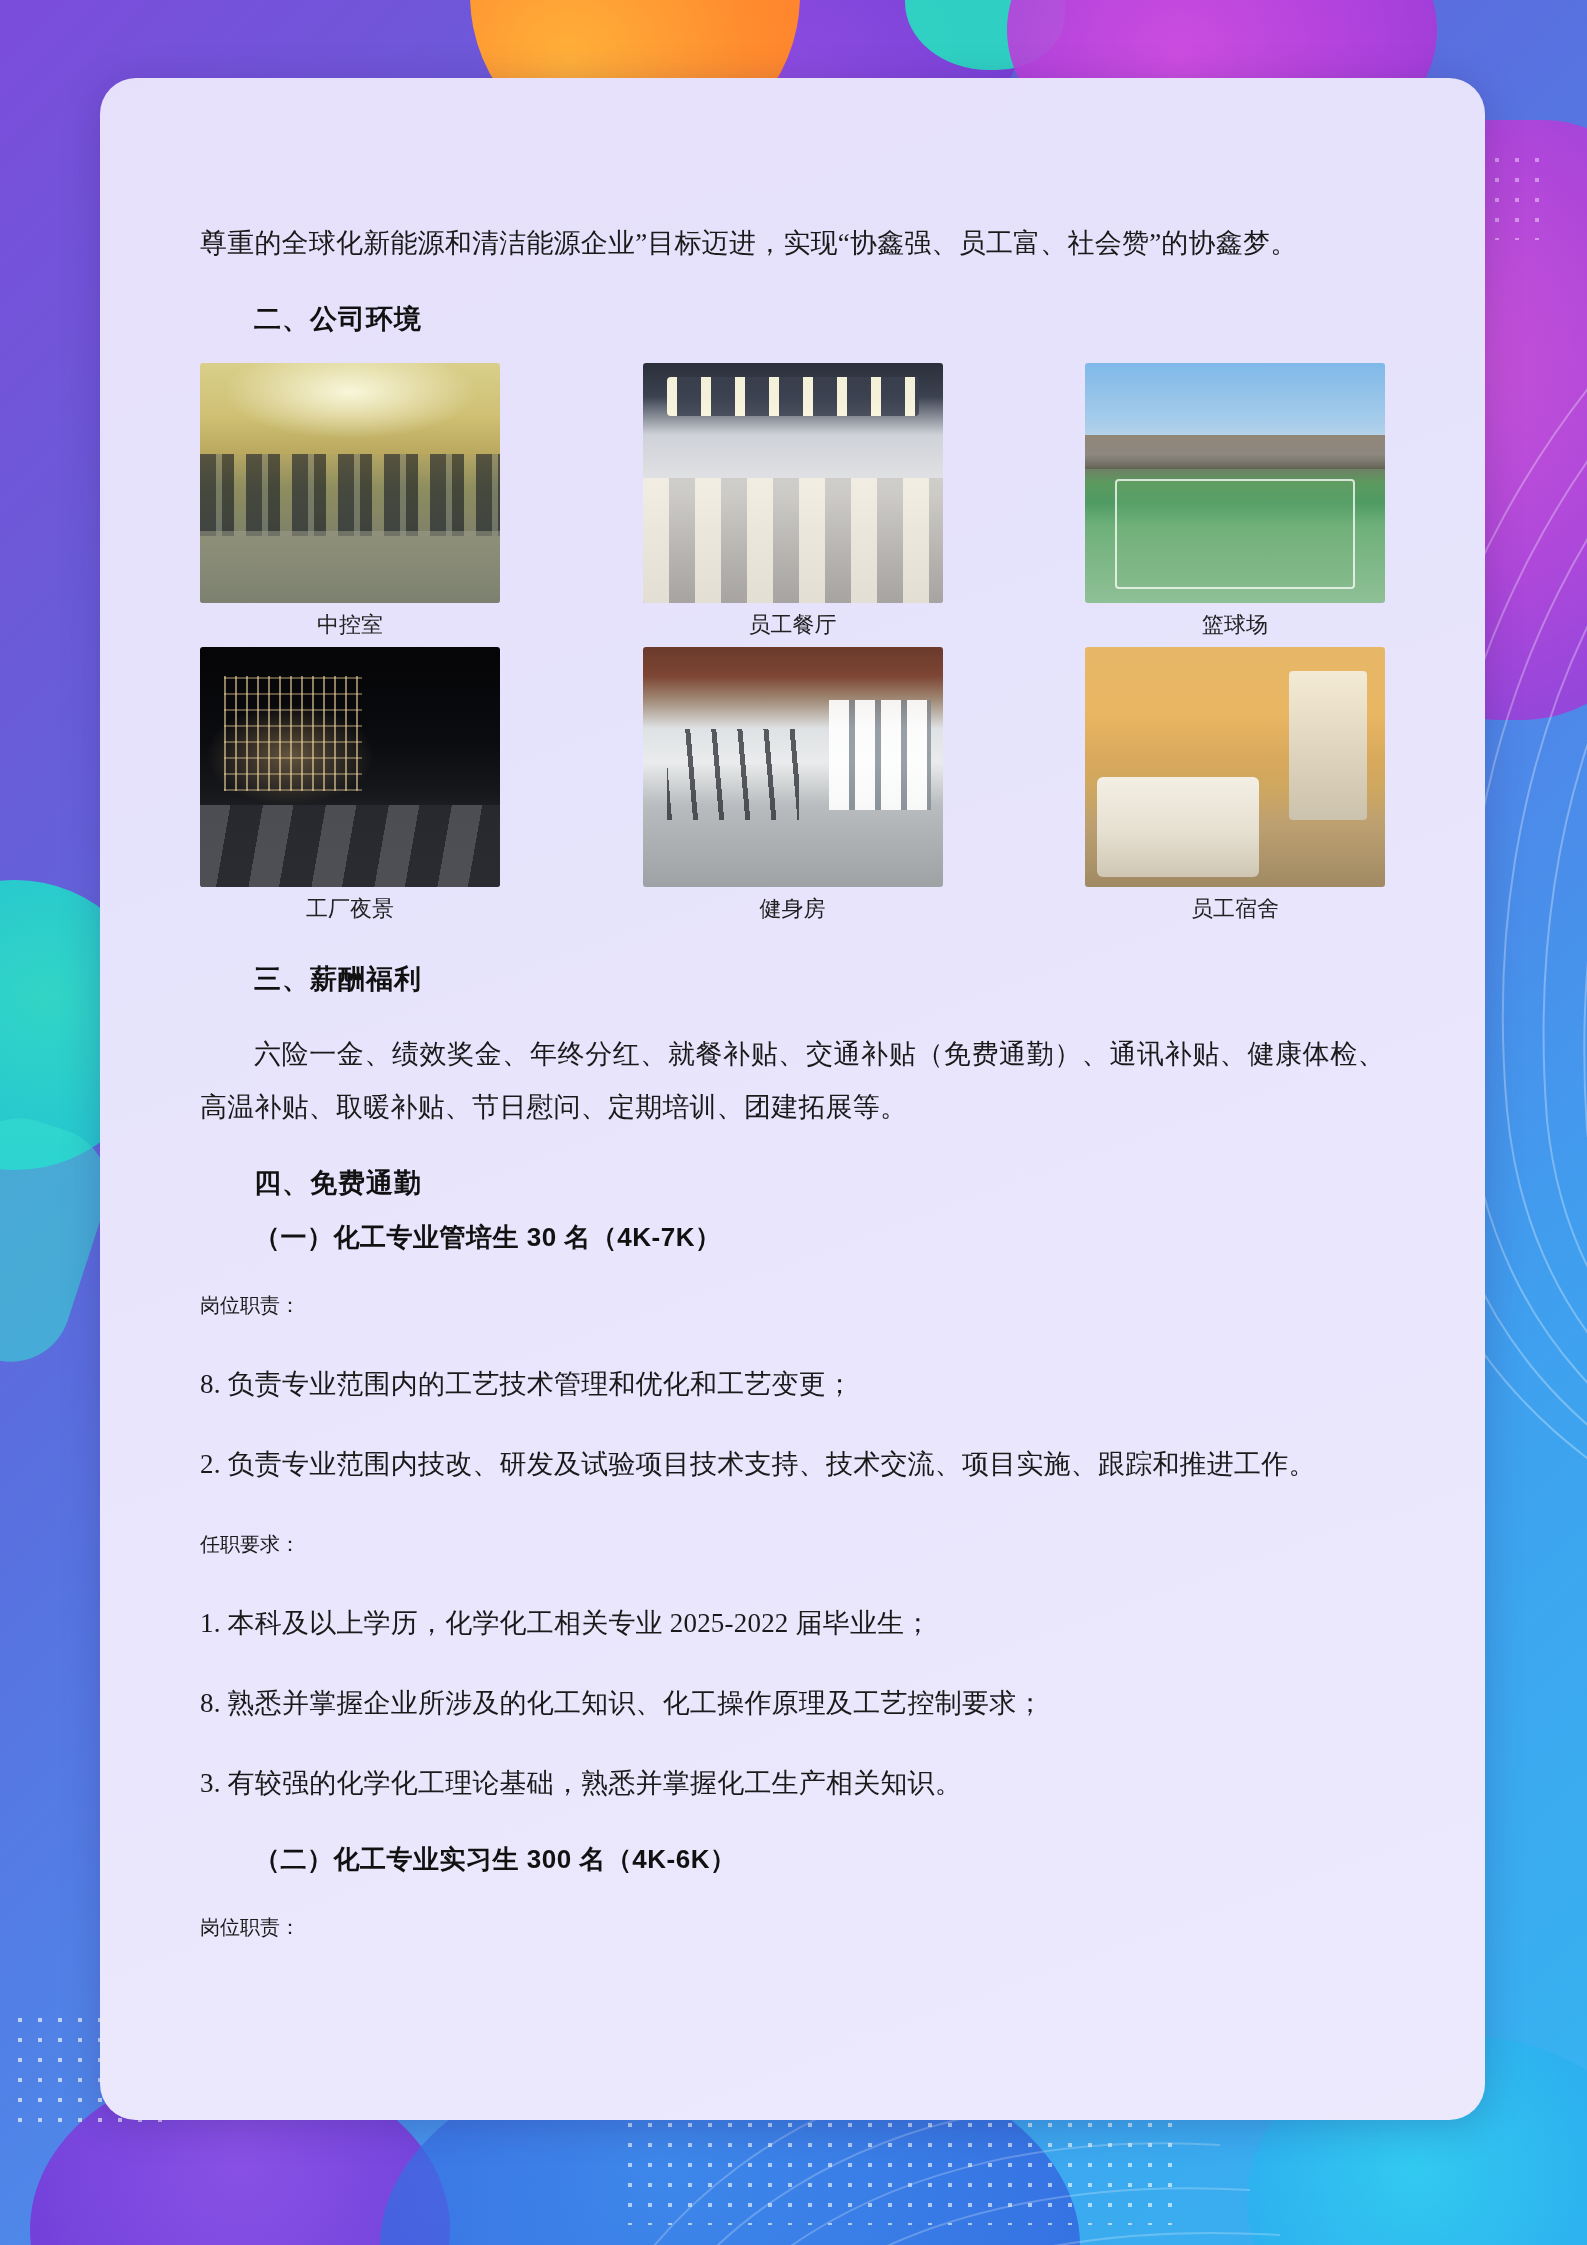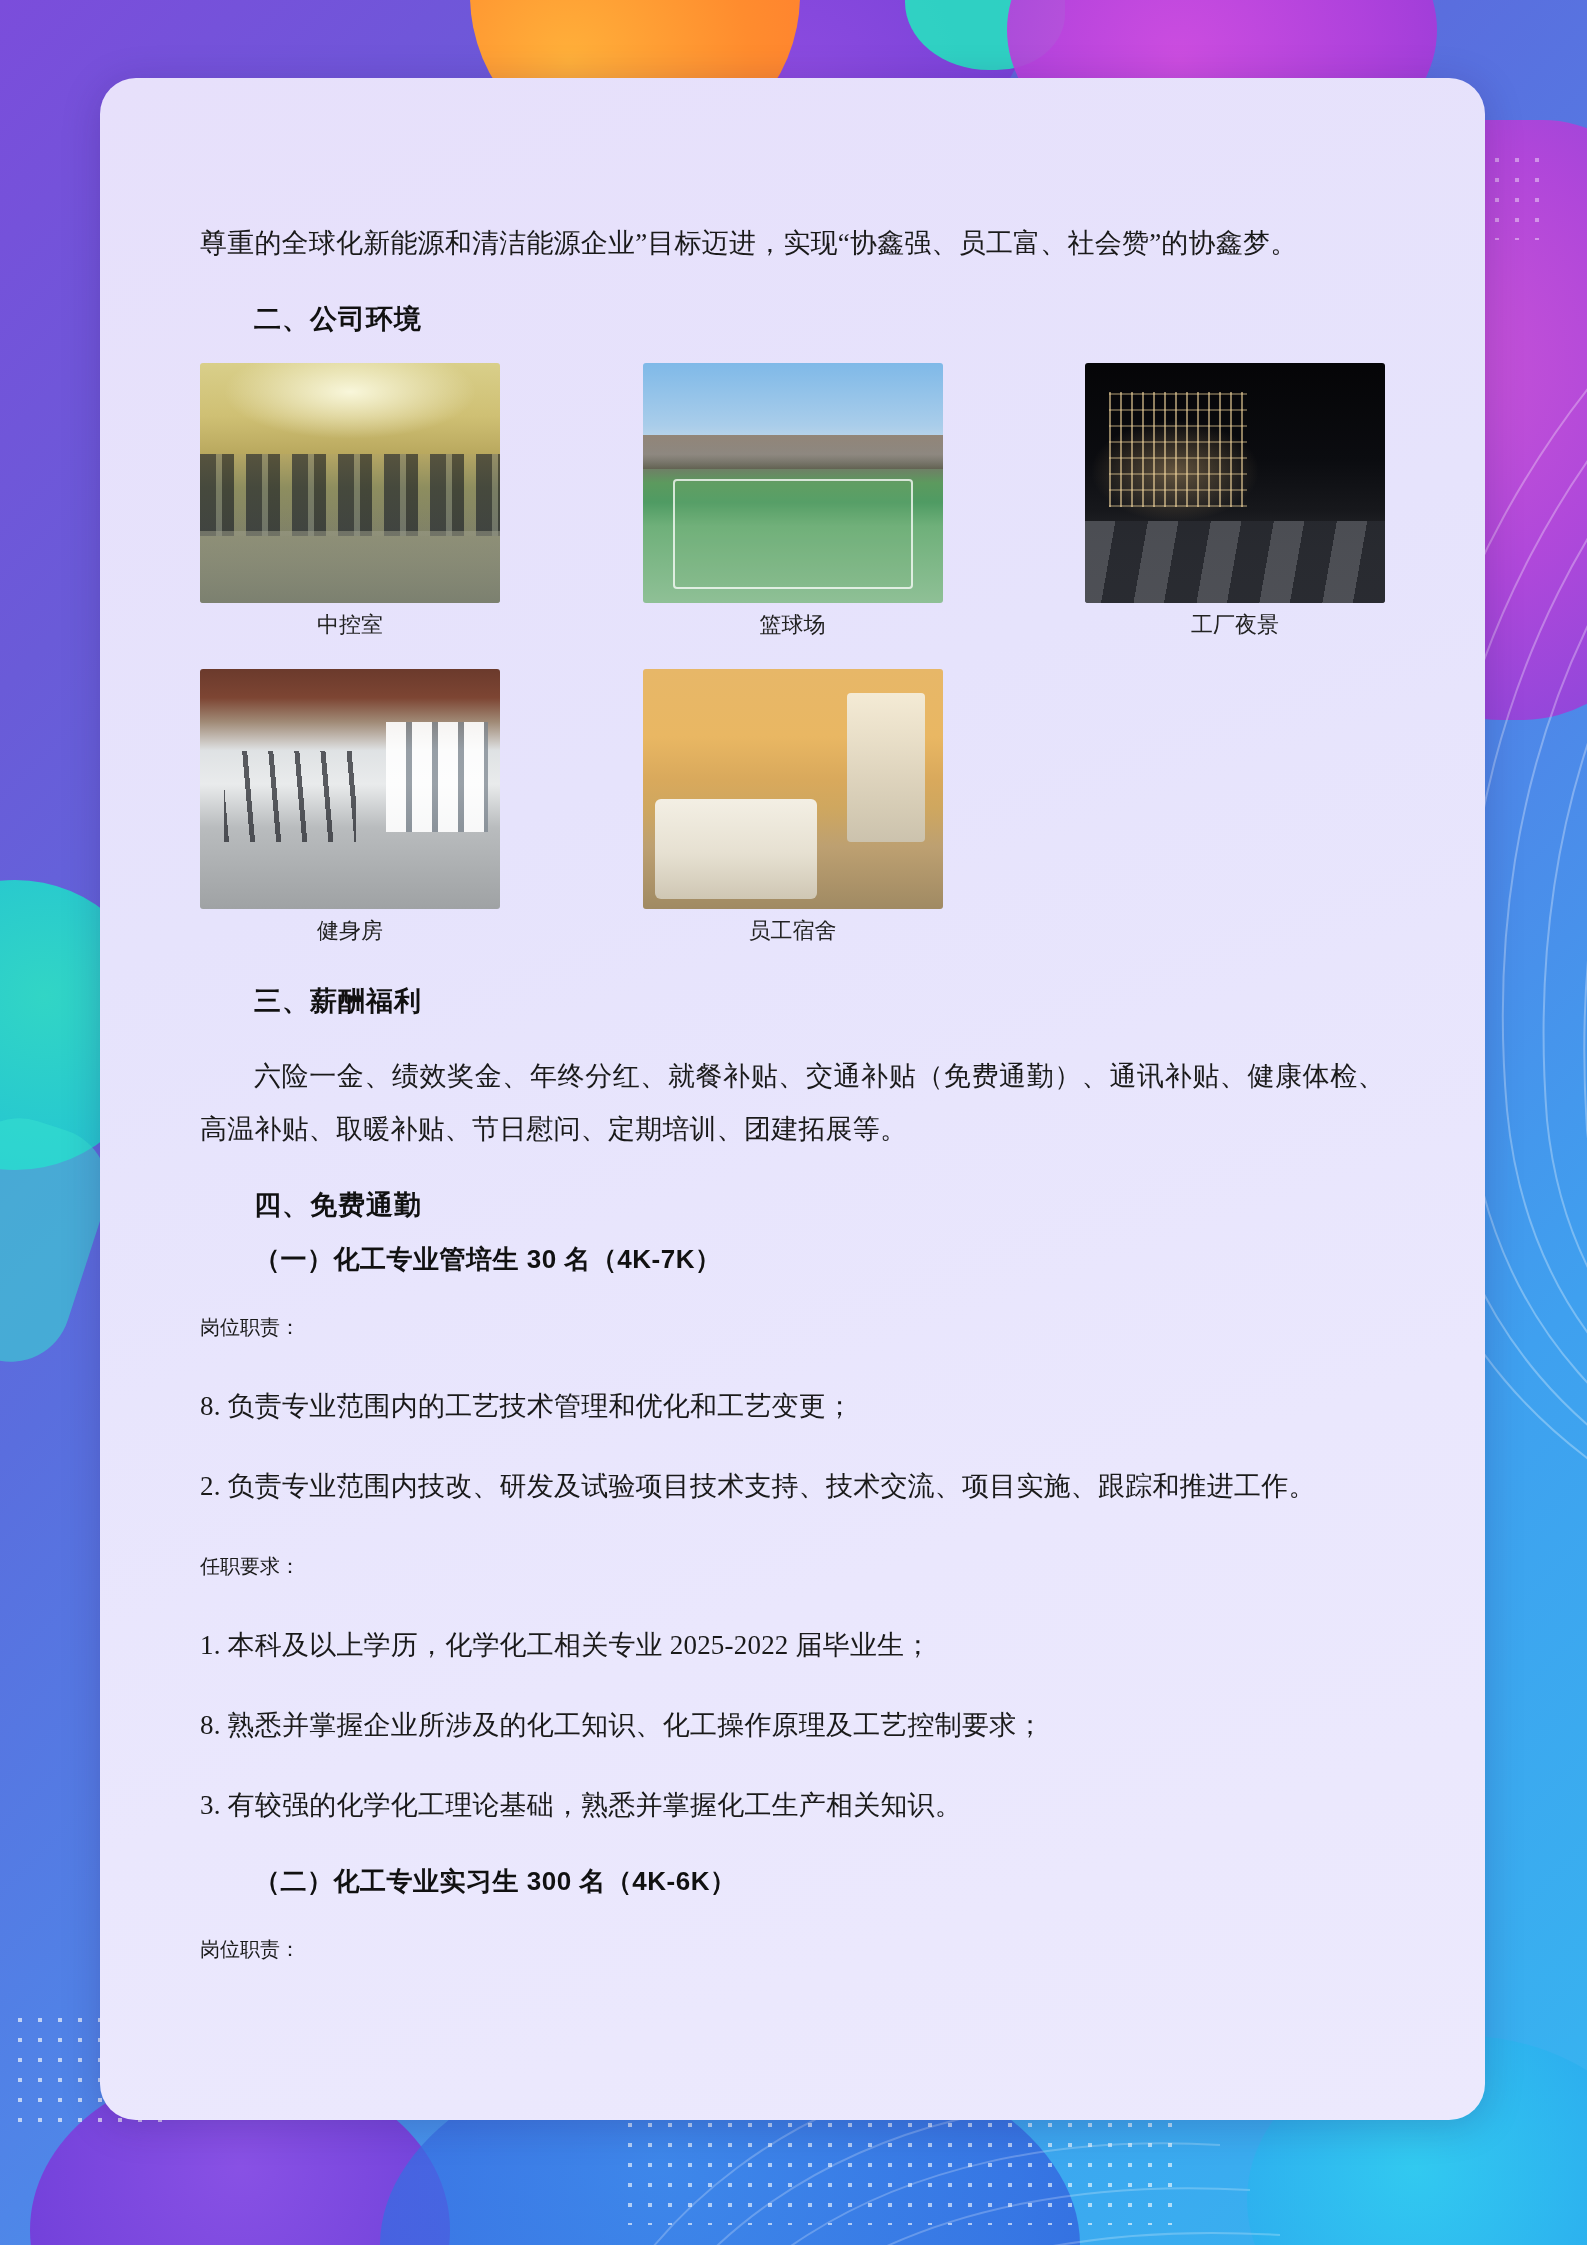--- a/index.html
+++ b/index.html
@@ -150,21 +150,21 @@
     line-height: 52px;
     color: #1a1a1a;
   }
 
   
   .gallery {
     margin: 22px 0 0 0;
     display: grid;
     grid-template-columns: repeat(3, 300px);
     justify-content: space-between;
-    row-gap: 22px;
+    row-gap: 0;
   }
   .photo-cell { width: 300px; }
   .photo {
     width: 300px;
     height: 240px;
     border-radius: 3px;
     overflow: hidden;
     position: relative;
     background: #2b2b2b;
   }
@@ -335,20 +335,24 @@
 
       <h2 class="heading">二、公司环境</h2>
 
       <div class="gallery">
 
         <div class="photo-cell">
           <div class="photo ph-control"></div>
           <div class="photo-caption">中控室</div>
         </div>
 
+        <div class="photo-cell">
+          <div class="photo ph-canteen"></div>
+          <div class="photo-caption">员工餐厅</div>
+        </div>
 
         <div class="photo-cell">
           <div class="photo ph-court"></div>
           <div class="photo-caption">篮球场</div>
         </div>
 
         <div class="photo-cell">
           <div class="photo ph-night"></div>
           <div class="photo-caption">工厂夜景</div>
         </div>

